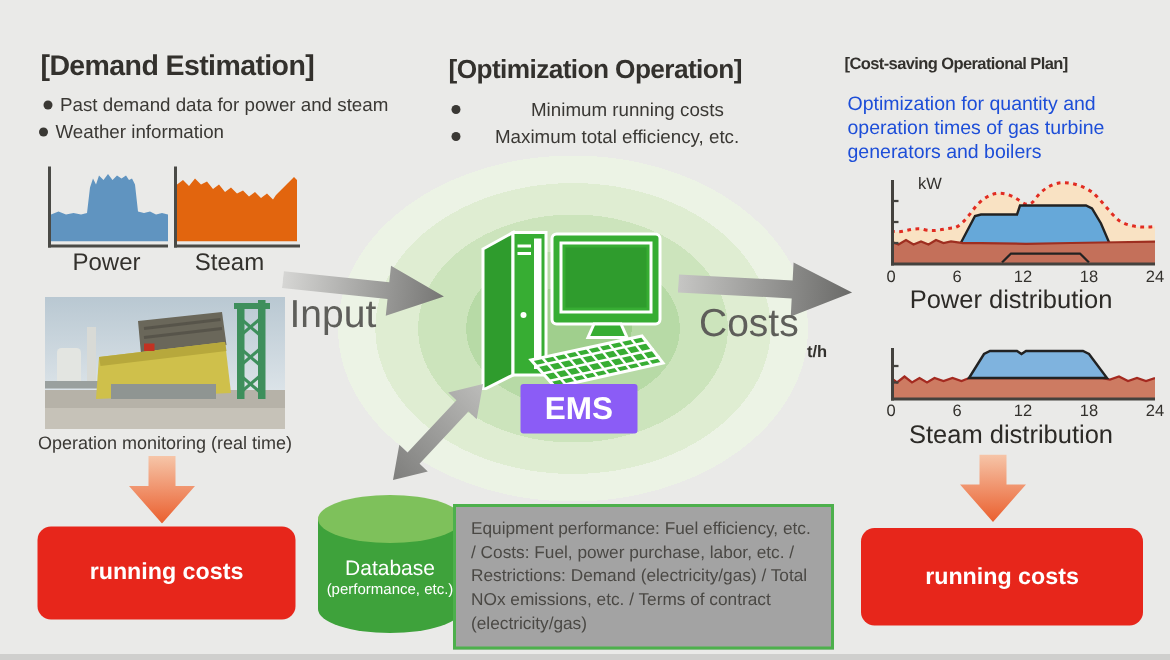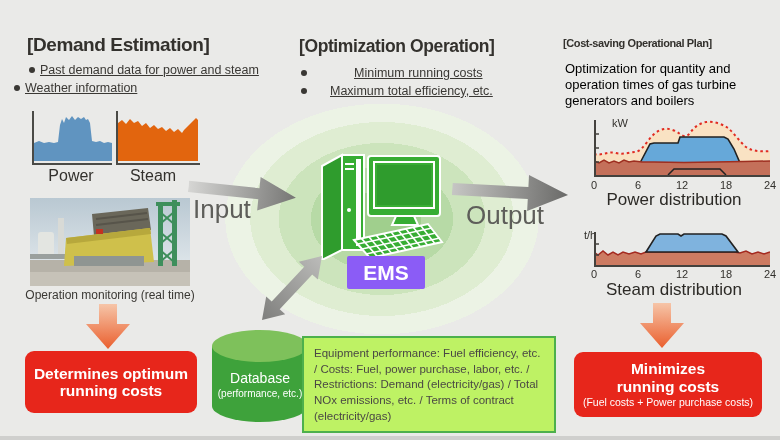--- a/index.html
+++ b/index.html
@@ -4,21 +4,21 @@
 <style>
   html,body{margin:0;padding:0;}
   body{
     width:780px;height:440px;position:relative;overflow:hidden;
     background:#eaeae8;
     font-family:"Liberation Sans",sans-serif;
     color:#35332f;
   }
   .abs{position:absolute;}
   h2.sec{margin:0;font-weight:bold;color:#33312d;letter-spacing:-0.4px;white-space:nowrap;}
-  .bullet-line{display:flex;align-items:center;gap:5px;font-size:12.5px;color:#3a3834;white-space:nowrap;text-decoration:underline;}
+  .bullet-line{display:flex;align-items:center;gap:5px;font-size:12.5px;color:#3a3834;white-space:nowrap;}
   .dot{width:6px;height:6px;border-radius:50%;background:#3a3834;flex:0 0 auto;}
   .mini-chart{border-left:2px solid #4a4a46;border-bottom:2px solid #4a4a46;}
   .mini-label{font-size:16px;color:#33312d;text-align:center;}
   .photo-caption{font-size:12px;color:#3a3834;text-align:center;white-space:nowrap;}
   .result-box{
     background:#e7261b;border-radius:9px;color:#ffffff;text-align:center;
     display:flex;flex-direction:column;justify-content:center;line-height:1.12;
   }
   .result-main{font-weight:bold;font-size:15.5px;}
   .result-sub{font-size:10.5px;margin-top:2px;}
@@ -33,41 +33,41 @@
       #b7daa6 22%, #b7daa6 40%,
       #cce4bc 40%, #cce4bc 58%,
       #dfedd2 58%, #dfedd2 74%,
       #ecf3e5 74%, #ecf3e5 88%,
       rgba(236,243,229,0) 88%);
   }
   .cyl-top{background:#7ec15b;border-radius:50%;}
   .cyl-body{background:#3ea23b;border-radius:0 0 48px 48px / 0 0 16px 16px;}
   .cyl-text{color:#fff;text-align:center;}
   .info-box{
-    box-sizing:border-box;background:#bef264;border:2px solid #4db04c;
+    box-sizing:border-box;background:#a3a3a3;border:2px solid #4db04c;
     padding:8px 10px;font-size:11.5px;line-height:1.36;color:#4a4844;
   }
   .yaxis-label{font-size:11px;color:#33312d;white-space:nowrap;}
   .tick-row{height:13px;}
   .tick{position:absolute;transform:translateX(-50%);font-size:11px;color:#33312d;}
   .dist-caption{font-size:17px;color:#2c2a26;text-align:center;white-space:nowrap;}
   .bottom-strip{background:#cfcfcd;}
 </style>
 </head>
 <body>
 
 <div class="abs glow" style="left:204px;top:88px;width:356px;height:262px;"></div>
 
 <h2 class="sec abs" style="left:27px;top:34px;font-size:19px;">[Demand Estimation]</h2>
 
 <div class="bullet-line abs" style="left:29px;top:63px;">
   <span class="dot"></span>
   <span>Past demand data for power and steam</span>
 </div>
-<div class="bullet-line abs" style="left:14px;top:81px;">
+<div class="bullet-line abs" style="left:26px;top:81px;">
   <span class="dot"></span>
   <span>Weather information</span>
 </div>
 
 <div class="abs mini-chart" style="left:32px;top:111px;width:78px;height:52px;">
   <svg width="78" height="50" viewBox="0 0 78 50">
     <path d="M0,32 L5,30 10,32 15,31 20,32 24,31 26,14 28,8 30,12 32,6 35,9 38,5 41,9 44,6 47,8 50,6 52,9 54,8 56,12 58,30 62,31 66,30 70,32 74,31 78,32 L78,50 L0,50 Z" fill="#6094c0"></path>
   </svg>
 </div>
 <div class="abs mini-label" style="left:32px;top:167px;width:78px;">Power</div>
@@ -123,21 +123,20 @@
         <linearGradient id="od" x1="0" y1="0" x2="0" y2="1">
       <stop offset="0" stop-color="#f6c5a8"></stop>
           <stop offset="1" stop-color="#ea5f2e"></stop>
     </linearGradient>
       </defs>
     <polygon points="13,0 31,0 31,20 44,20 22,45 0,20 13,20" fill="url(#od)"></polygon>
   </svg>
 </div>
 
 <div class="abs result-box" style="left:25px;top:351px;width:172px;height:62px;">
-  <div class="result-main">Determines optimum</div>
   <div class="result-main">running costs</div>
 </div>
 
 <h2 class="sec abs" style="left:299px;top:36px;font-size:17.5px;">[Optimization Operation]</h2>
 
 <div class="bullet-line abs" style="left:301px;top:66px;gap:47px;">
   <span class="dot"></span>
   <span>Minimum running costs</span>
 </div>
 <div class="bullet-line abs" style="left:301px;top:84px;gap:23px;">
@@ -162,21 +161,21 @@
   <svg width="116" height="40" viewBox="0 0 116 40">
     <defs>
         <linearGradient id="g2" x1="0" y1="0" x2="1" y2="0">
       <stop offset="0" stop-color="#c6c6c4"></stop>
           <stop offset="1" stop-color="#6a6a68"></stop>
     </linearGradient>
       </defs>
     <polygon points="0,14 76,14 76,2 116,20 76,38 76,26 0,26" fill="url(#g2)"></polygon>
   </svg>
 </div>
-<div class="abs flow-label" style="left:466px;top:200px;">Output</div>
+<div class="abs flow-label" style="left:466px;top:200px;">Costs</div>
 
 <div class="abs" style="left:316px;top:150px;">
   <svg width="130" height="110" viewBox="0 0 130 110">
     <g stroke="#ffffff" stroke-width="2" fill="none">
       <polygon points="6,16 26,5 26,100 6,110" fill="#2f9c2d"></polygon>
       <rect x="26" y="5" width="22" height="95" fill="#37ad33"></rect>
       <rect x="40" y="9" width="5" height="87" fill="#ffffff" stroke="none"></rect>
       <line x1="29" y1="14" x2="38" y2="14"></line>
       <line x1="29" y1="19" x2="38" y2="19"></line>
       <circle cx="33" cy="60" r="2" fill="#ffffff" stroke="none"></circle>
@@ -222,21 +221,21 @@
 <div class="abs cyl-body" style="left:212px;top:346px;width:96px;height:76px;"></div>
 <div class="abs cyl-top" style="left:212px;top:330px;width:96px;height:32px;"></div>
 <div class="abs cyl-text" style="left:212px;top:370px;width:96px;font-size:14px;">Database</div>
 <div class="abs cyl-text" style="left:212px;top:388px;width:96px;font-size:10px;">(performance, etc.)</div>
 
 <div class="abs info-box" style="left:302px;top:336px;width:254px;height:97px;">
   <span>Equipment performance: Fuel efficiency, etc. / Costs: Fuel, power purchase, labor, etc. / Restrictions: Demand (electricity/gas) / Total NOx emissions, etc. / Terms of contract (electricity/gas)</span>
 </div>
 
 <h2 class="sec abs" style="left:563px;top:37px;font-size:11px;">[Cost-saving Operational Plan]</h2>
-<div class="abs" style="left:565px;top:61px;width:212px;font-size:13px;line-height:1.22;color:#000000;">Optimization for quantity and operation times of gas turbine generators and boilers</div>
+<div class="abs" style="left:565px;top:61px;width:212px;font-size:13px;line-height:1.22;color:#1d4ed8;">Optimization for quantity and operation times of gas turbine generators and boilers</div>
 
 <div class="abs yaxis-label" style="left:572px;top:117px;margin-left:40px;">kW</div>
 <div class="abs" style="left:594px;top:116px;">
   <svg width="176" height="62" viewBox="0 0 176 62">
     <path d="M0,38 C8,40 14,35 22,37 C30,39 36,36 42,36 C46,35 50,30 54,25 C58,19 64,14 70,13 C76,12 82,15 86,18 C90,21 93,21 96,17 C100,11 106,7 112,6 C120,5 128,8 134,12 C140,17 146,26 152,31 C158,35 166,36 176,35 L176,47 L0,47 Z" fill="#f9e2c3"></path>
     <path d="M0,38 C8,40 14,35 22,37 C30,39 36,36 42,36 C46,35 50,30 54,25 C58,19 64,14 70,13 C76,12 82,15 86,18 C90,21 93,21 96,17 C100,11 106,7 112,6 C120,5 128,8 134,12 C140,17 146,26 152,31 C158,35 166,36 176,35" fill="none" stroke="#e12c22" stroke-width="2" stroke-dasharray="2.5,3"></path>
     <path d="M46,47 L56,28 60,27 84,27 86,21 130,21 134,23 140,33 146,47 Z" fill="#66a8d9" stroke="#222222" stroke-width="1.6"></path>
     <path d="M0,45 L5,47 10,44 15,47 20,45 25,47 30,44 35,46 40,45 48,46 60,46 90,46.5 120,46 150,45.5 176,45 L176,60 L0,60 Z" fill="#c4705a"></path>
     <path d="M0,45 L5,47 10,44 15,47 20,45 25,47 30,44 35,46 40,45 48,46 60,46 90,46.5 120,46 150,45.5 176,45" fill="none" stroke="#9e2e20" stroke-width="1.5"></path>
     <path d="M74,59 L80,53 126,53 132,59" fill="none" stroke="#222222" stroke-width="1.5"></path>
@@ -251,21 +250,21 @@
 </div>
 <div class="abs tick-row" style="left:594px;top:179px;width:177px;">
   <span class="tick" style="left:0px;">0</span>
   <span class="tick" style="left:44px;">6</span>
   <span class="tick" style="left:88px;">12</span>
   <span class="tick" style="left:132px;">18</span>
   <span class="tick" style="left:176px;">24</span>
 </div>
 <div class="abs dist-caption" style="left:572px;top:190px;width:204px;">Power distribution</div>
 
-<div class="abs yaxis-label" style="left:584px;top:229px;">t/h</div>
+<div class="abs yaxis-label" style="left:538px;top:229px;font-weight:bold;">t/h</div>
 <div class="abs" style="left:594px;top:230px;">
   <svg width="176" height="38" viewBox="0 0 176 38">
     <path d="M0,22 L4,25 9,21 14,25 19,22 24,25 29,22 35,24 41,22 47,24 52,22 L140,22 146,23 152,21 158,24 164,22 170,24 176,22 L176,36 L0,36 Z" fill="#cd7b62"></path>
     <path d="M0,22 L4,25 9,21 14,25 19,22 24,25 29,22 35,24 41,22 47,24 52,22 L140,22 146,23 152,21 158,24 164,22 170,24 176,22" fill="none" stroke="#a42a20" stroke-width="1.5"></path>
     <path d="M52,22 L62,6 66,4 84,4 87,6 90,4 128,4 132,6 144,22 Z" fill="#7fb3de" stroke="#222222" stroke-width="1.6"></path>
     <g stroke="#44423e">
       <line x1="1" y1="2" x2="1" y2="37" stroke-width="2"></line>
       <line x1="0" y1="36" x2="176" y2="36" stroke-width="2"></line>
       <line x1="1" y1="14" x2="5" y2="14" stroke-width="1.5"></line>
       <line x1="1" y1="25" x2="5" y2="25" stroke-width="1.5"></line>
@@ -281,18 +280,16 @@
 </div>
 <div class="abs dist-caption" style="left:572px;top:280px;width:204px;">Steam distribution</div>
 
 <div class="abs" style="left:640px;top:303px;">
   <svg width="44" height="45" viewBox="0 0 44 45">
     <polygon points="13,0 31,0 31,20 44,20 22,45 0,20 13,20" fill="url(#od)"></polygon>
   </svg>
 </div>
 
 <div class="abs result-box" style="left:574px;top:352px;width:188px;height:65px;">
-  <div class="result-main">Minimizes</div>
   <div class="result-main">running costs</div>
-  <div class="result-sub">(Fuel costs + Power purchase costs)</div>
 </div>
 
 <div class="abs bottom-strip" style="left:0;top:436px;width:780px;height:4px;"></div>
 
 </body></html>

